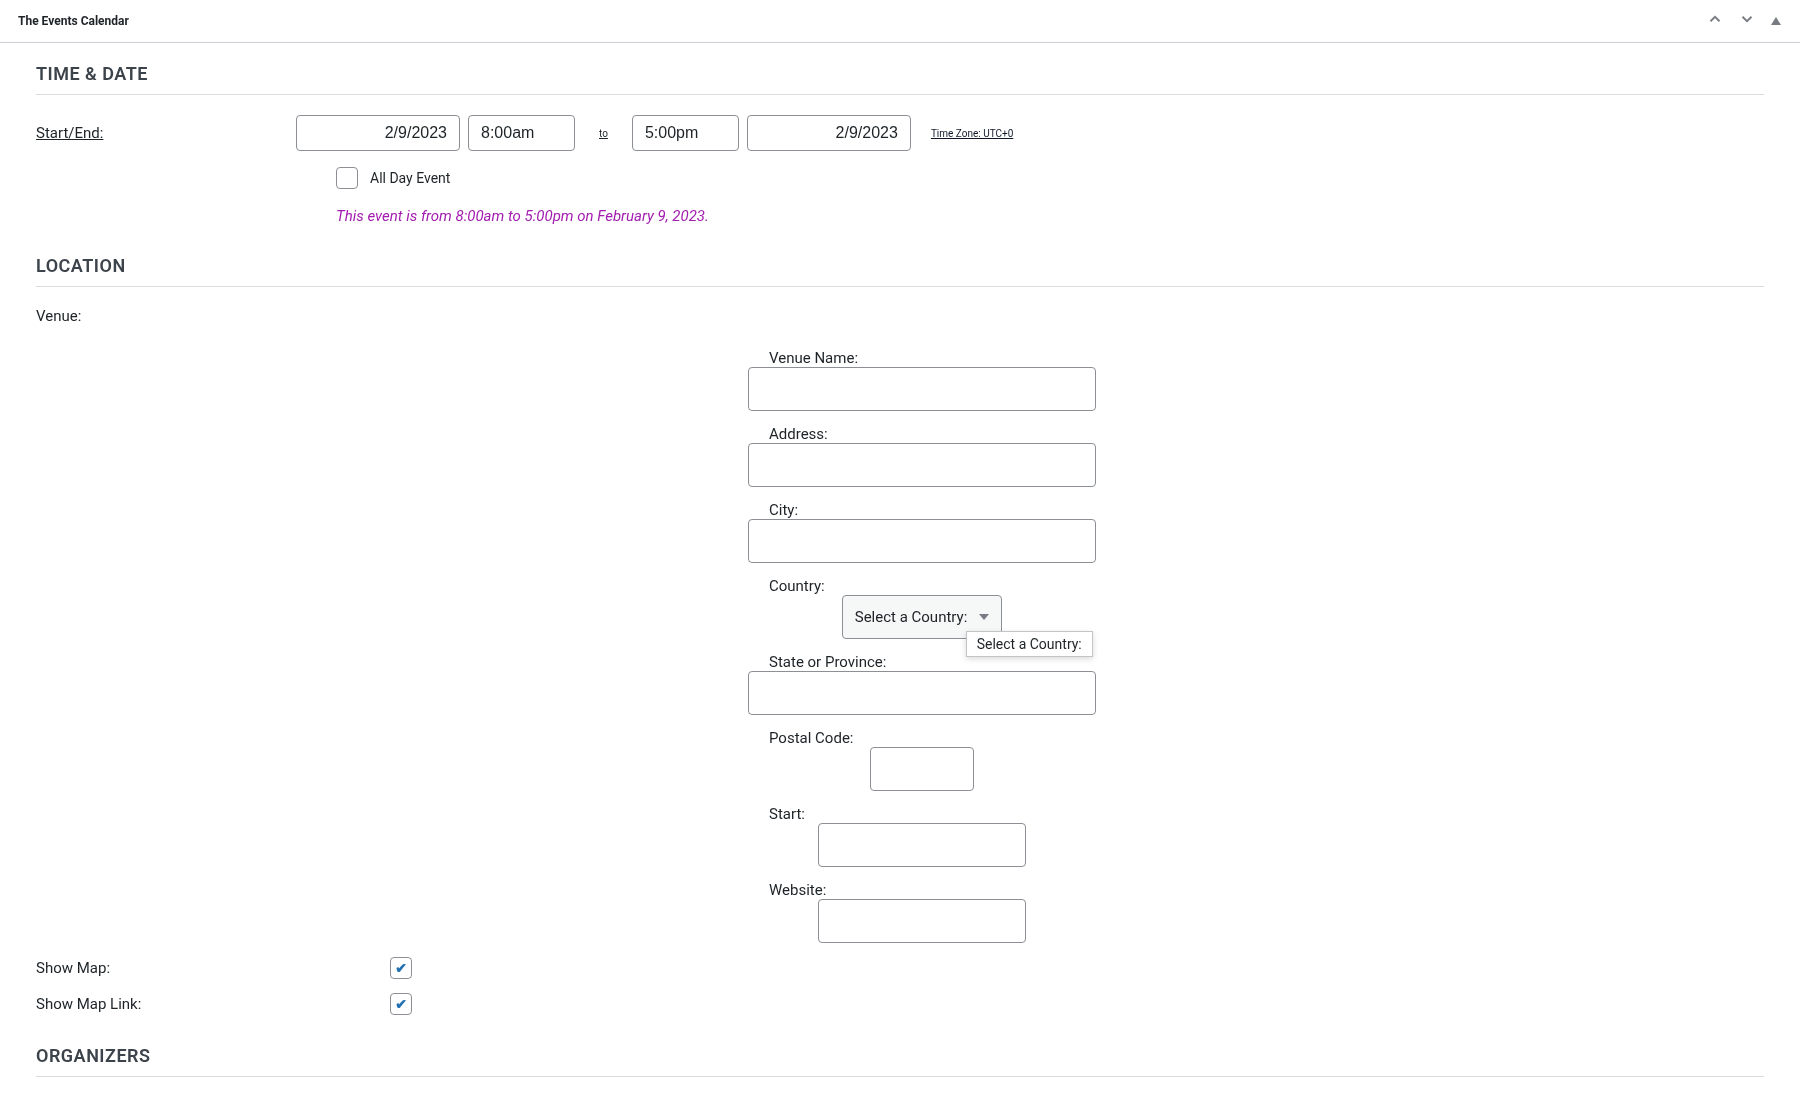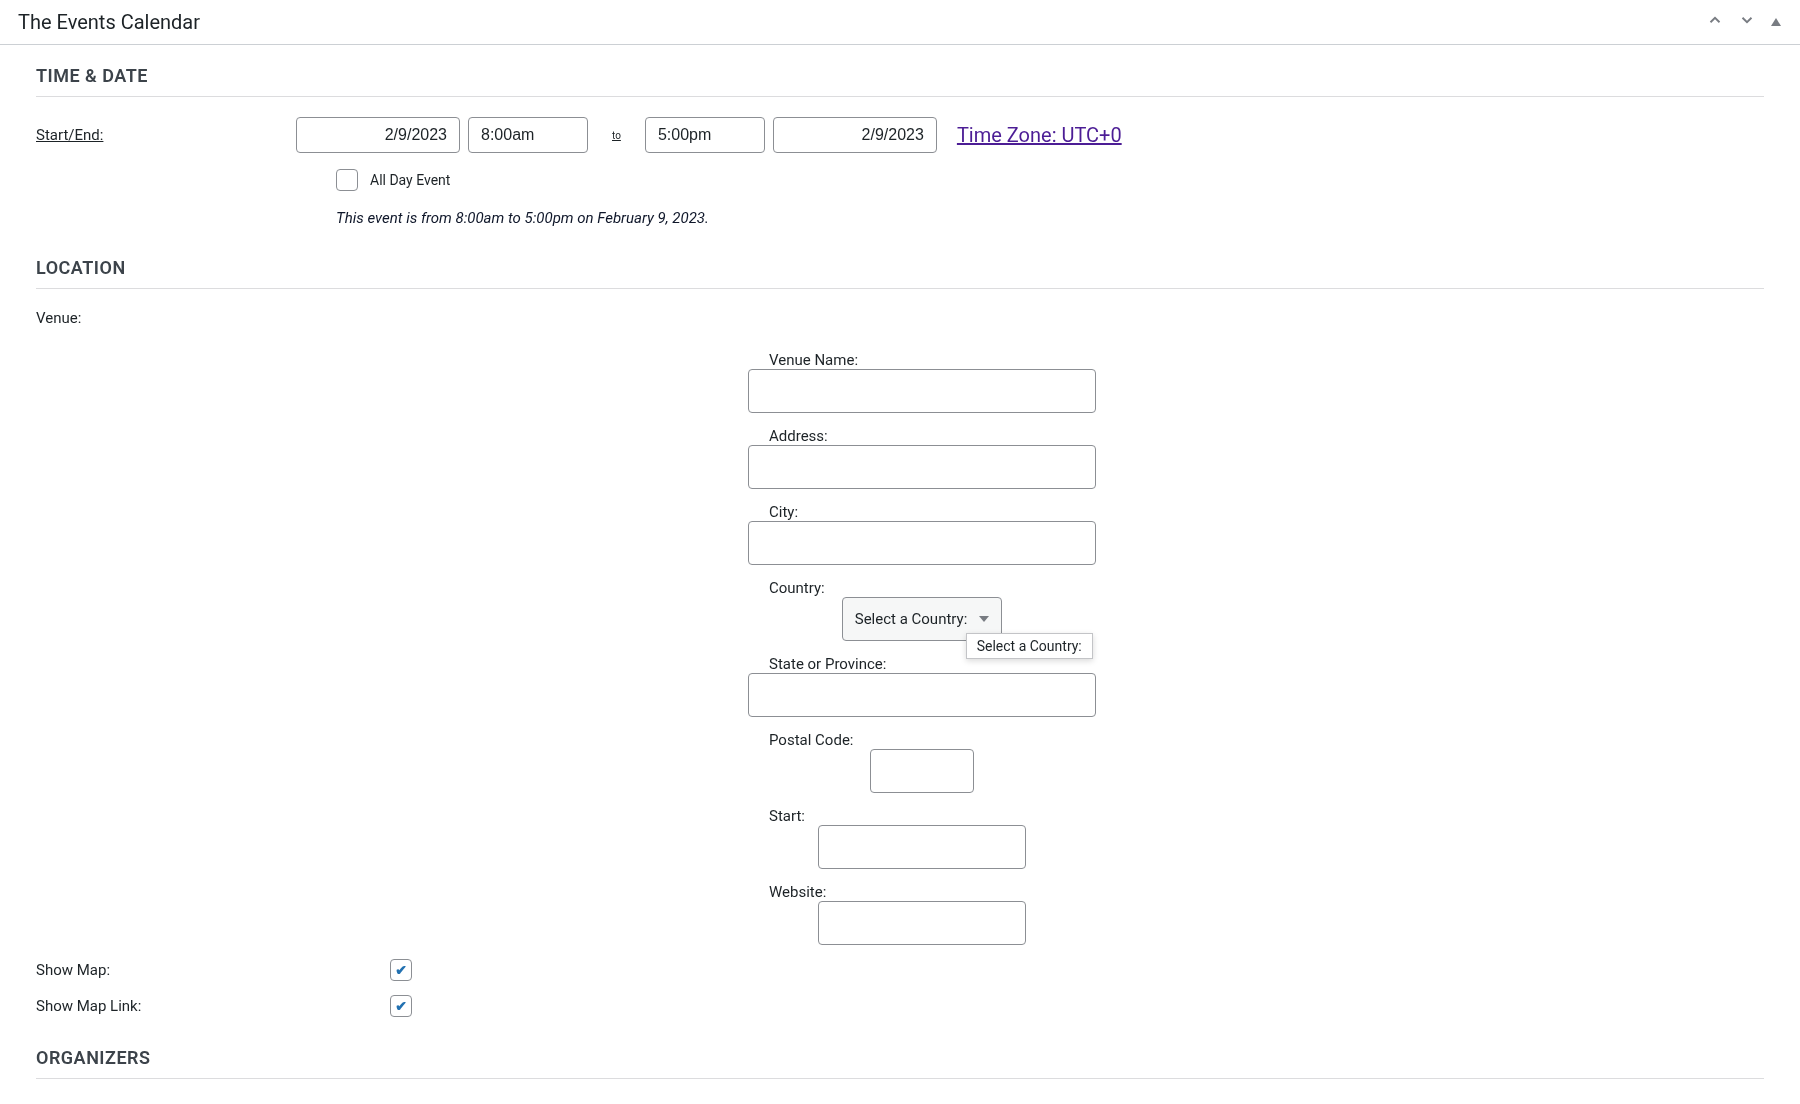--- a/index.html
+++ b/index.html
@@ -14,22 +14,22 @@
   font-size: 14px;
 }
 .panel-header {
   display: flex;
   align-items: center;
   justify-content: space-between;
   padding: 10px 18px;
   border-bottom: 1px solid #ccd0d4;
 }
 .panel-title {
-  font-size: 20px;
-  font-weight: 400;
+  font-size: 12px;
+  font-weight: 700;
 }
 .panel-header-controls {
   display: flex;
   gap: 14px;
   align-items: center;
 }
 .panel-header-controls span {
   color: #787c82;
   font-size: 16px;
   cursor: pointer;
@@ -77,21 +77,21 @@
   padding: 8px 12px;
   font-size: 16px;
   background: #fff;
   color: #1d2327;
 }
 .date-input {
   width: 164px;
   text-align: right;
 }
 .time-input {
-  width: 120px;
+  width: 107px;
 }
 .text-input {
   width: 348px;
   height: 44px;
 }
 .text-input-sm {
   width: 104px;
   height: 44px;
 }
 .text-input-md {
@@ -102,23 +102,23 @@
   margin: 0 16px;
   font-size: 10px;
   text-decoration: underline;
 }
 .startend-inputs {
   display: flex;
   align-items: center;
   gap: 8px;
 }
 .link {
-  color: #4c1d95;
+  color: #0f172a;
   text-decoration: underline;
-  font-size: 20px;
+  font-size: 10px;
   margin-left: 12px;
   cursor: pointer;
 }
 .checkbox-row {
   display: flex;
   align-items: center;
   margin-left: 300px;
   margin-top: 16px;
   gap: 12px;
 }
@@ -137,21 +137,21 @@
 .checkbox.checked::after {
   content: "✔";
   color: #2271b1;
   font-size: 14px;
   font-weight: bold;
 }
 .helper-text {
   margin-left: 300px;
   margin-top: 18px;
   font-style: italic;
-  color: #0f172a;
+  color: #a21caf;
   font-size: 15px;
 }
 .venue-label-row {
   margin-bottom: 24px;
 }
 .select-wrapper {
   position: relative;
 }
 .select-box {
   border: 1px solid #8c8f94;

